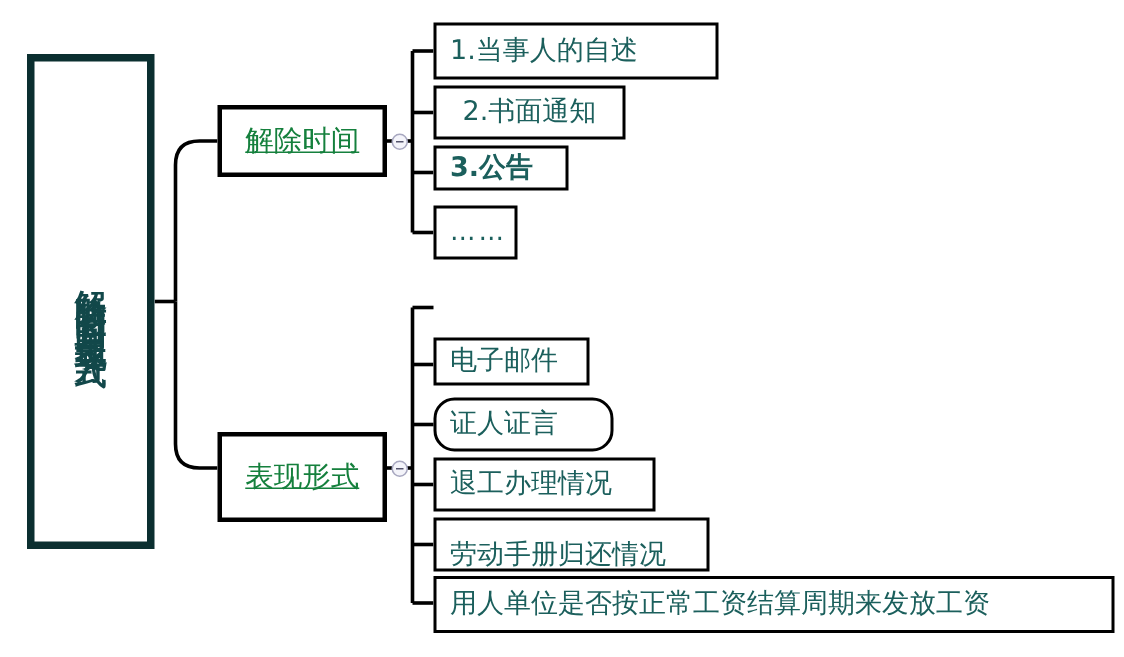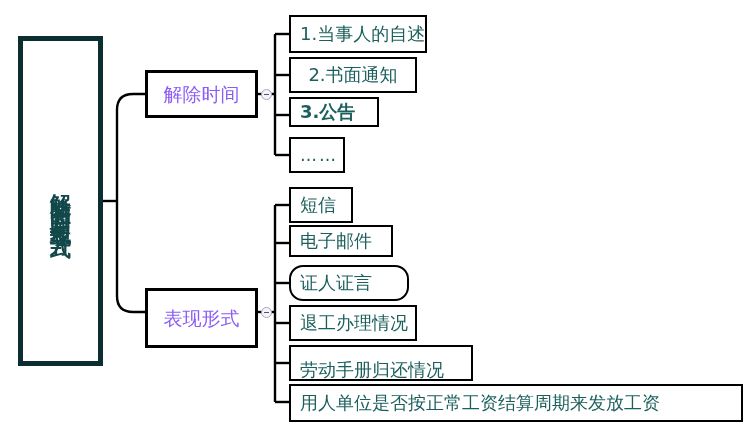--- a/index.html
+++ b/index.html
@@ -66,22 +66,23 @@
     border: 3px solid #000000;
     background: #ffffff;
     display: flex;
     align-items: center;
     justify-content: center;
     padding: 0 10px;
     white-space: nowrap;
   }
   .node2 .node-label {
     font-size: 19px;
-    color: #8b5cf6;
+    color: #15803d;
     line-height: 1;
+    text-decoration: underline;
   }
 
   
   .node3 {
     position: absolute;
     box-sizing: border-box;
     border: 2px solid #000000;
     background: #ffffff;
     display: flex;
     align-items: center;
@@ -156,54 +157,51 @@
 
   <div class="root-node">
     <span class="root-label">解除的时间与表现方式</span>
   </div>
 
   <div class="node2" style="left:145px; top:70px; width:113px; height:48px;">
     <span class="node-label">解除时间</span>
   </div>
   <div class="toggle" style="left:261px; top:89px;"></div>
 
-  <div class="node3" style="left:289px; top:15px; width:138px; height:38px;">
+  <div class="node3" style="left:289px; top:15px; width:190px; height:38px;">
     <span class="node-label">1.当事人的自述</span>
   </div>
 
   <div class="node3" style="left:289px; top:57px; width:128px; height:36px;justify-content:center;">
     <span class="node-label">2.书面通知</span>
   </div>
 
   <div class="node3" style="left:289px; top:97px; width:90px; height:30px;font-weight:bold;">
     <span class="node-label">3.公告</span>
   </div>
 
   <div class="node3 dots" style="left:289px; top:137px; width:56px; height:36px;">
     <span class="node-label">……</span>
   </div>
 
   <div class="node2" style="left:145px; top:288px; width:113px; height:60px;align-items:center;">
     <span class="node-label">表现形式</span>
   </div>
   <div class="toggle" style="left:261px; top:307px;"></div>
 
-  <div class="node3" style="left:289px; top:187px; width:64px; height:36px;">
-    <span class="node-label">短信</span>
-  </div>
 
   <div class="node3" style="left:289px; top:225px; width:104px; height:32px;">
     <span class="node-label">电子邮件</span>
   </div>
 
   <div class="node3" style="left:289px; top:265px; width:120px; height:36px;border-radius:14px;">
     <span class="node-label">证人证言</span>
   </div>
 
-  <div class="node3" style="left:289px; top:305px; width:128px; height:36px;">
+  <div class="node3" style="left:289px; top:305px; width:148px; height:36px;">
     <span class="node-label">退工办理情况</span>
   </div>
 
   <div class="node3" style="left:289px; top:345px; width:184px; height:36px;align-items:flex-end;">
     <span class="node-label">劳动手册归还情况</span>
   </div>
 
   <div class="node3" style="left:289px; top:384px; width:454px; height:38px;">
     <span class="node-label">用人单位是否按正常工资结算周期来发放工资</span>
   </div>

